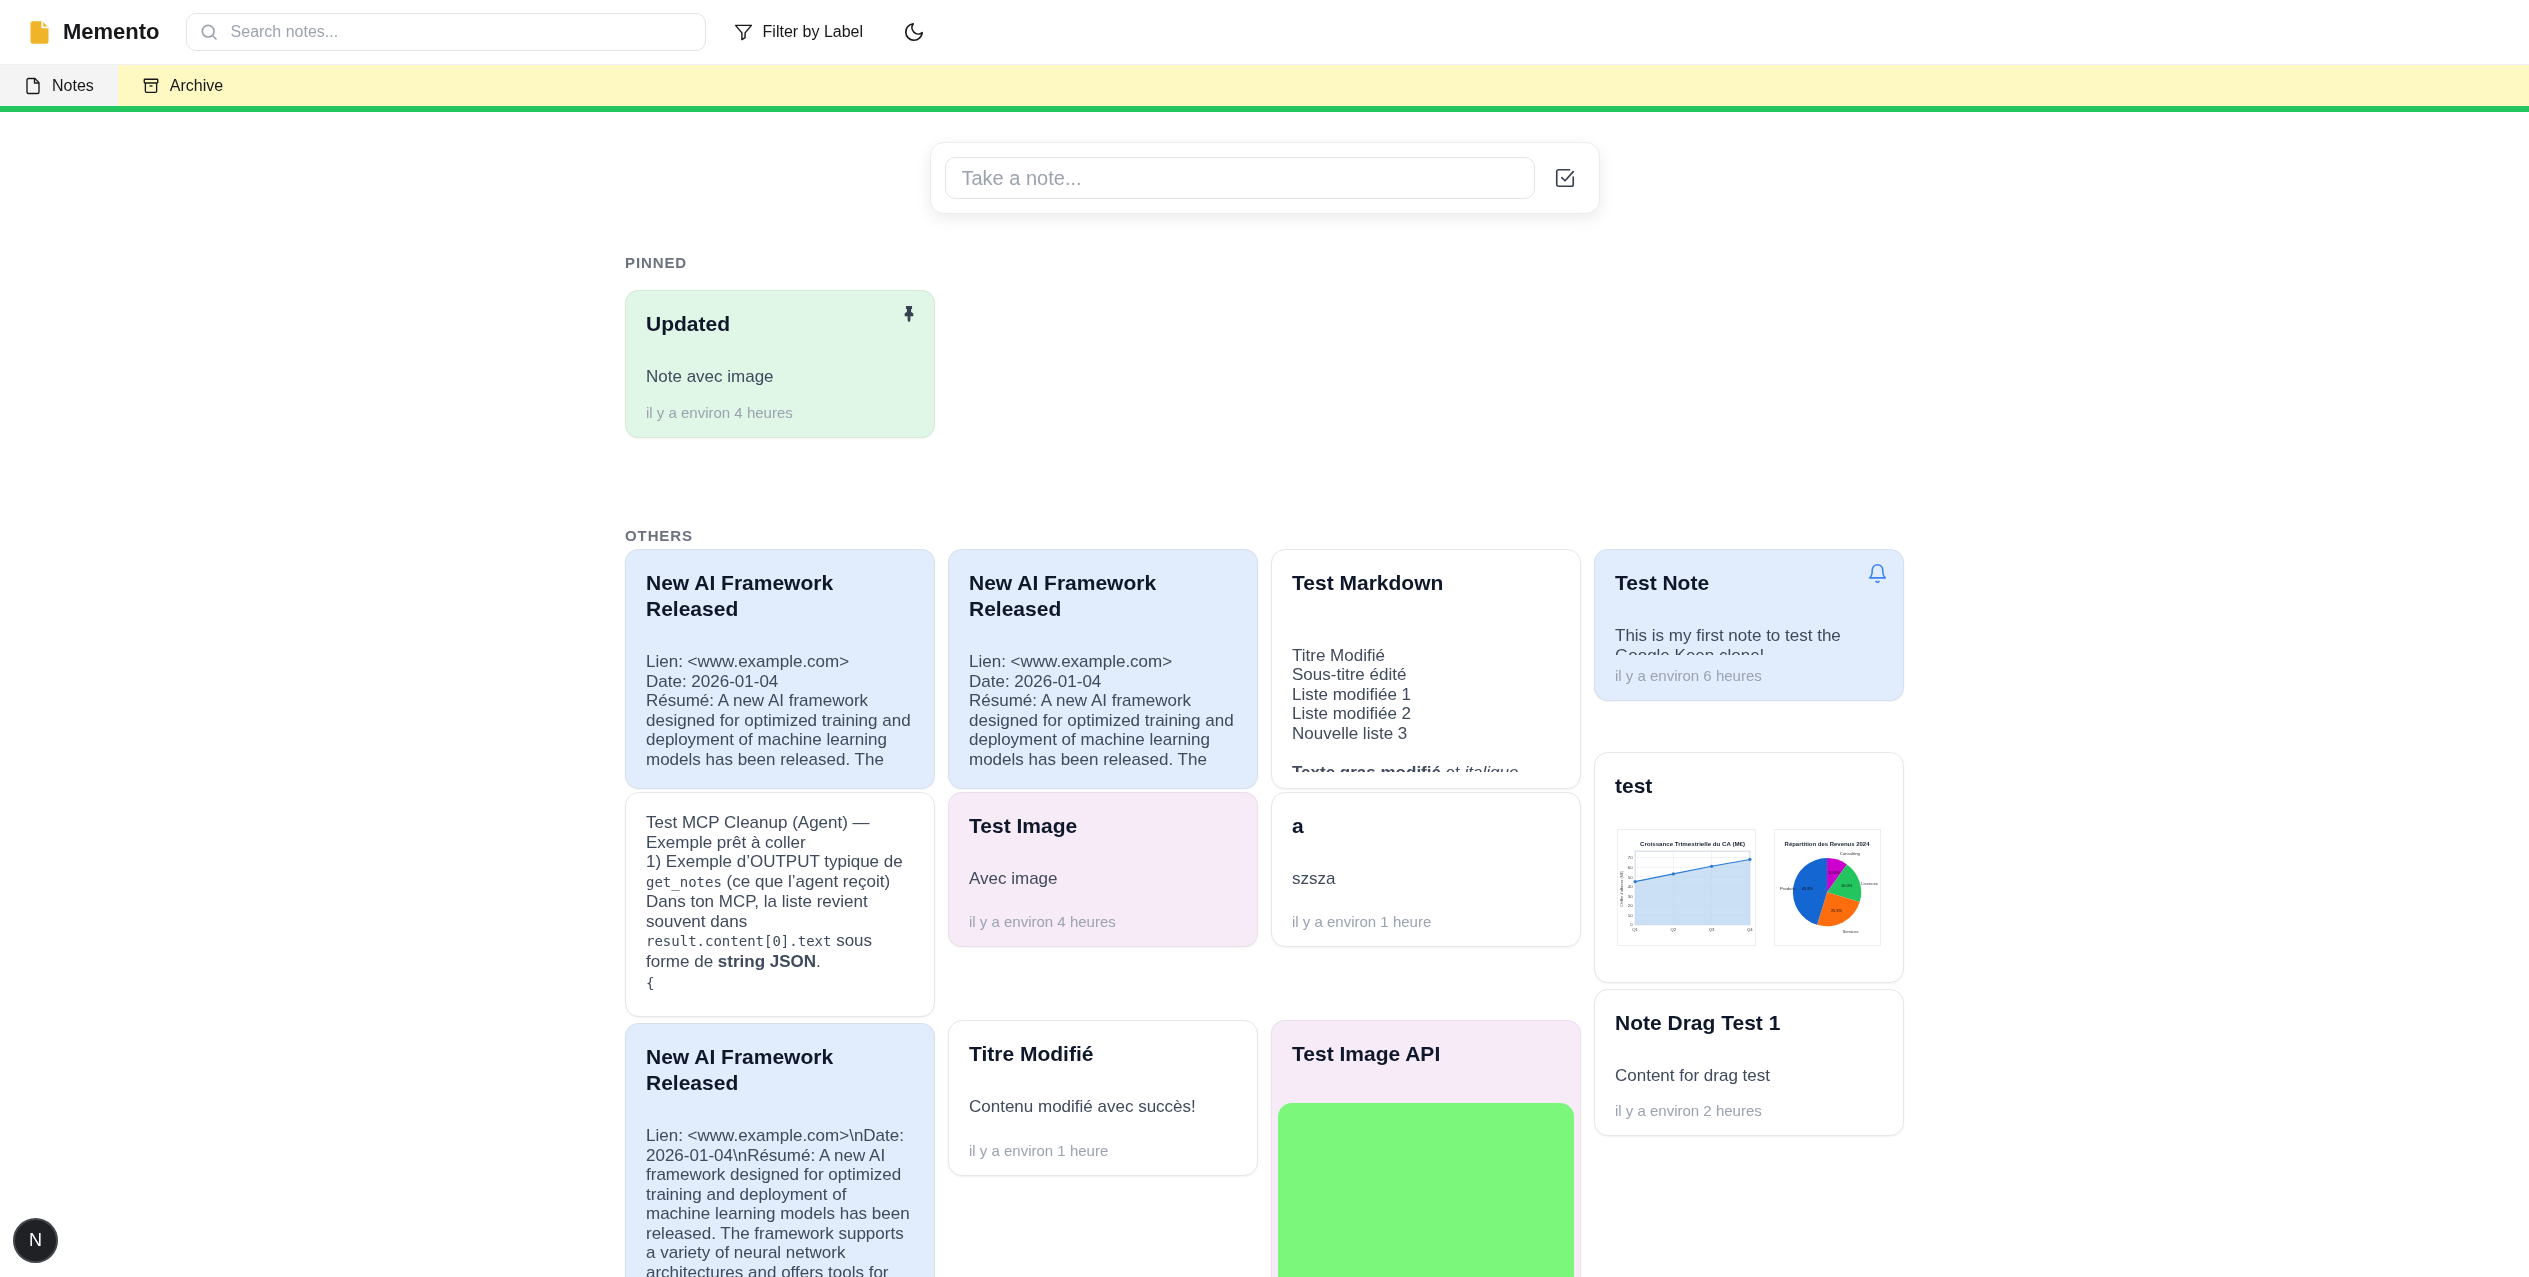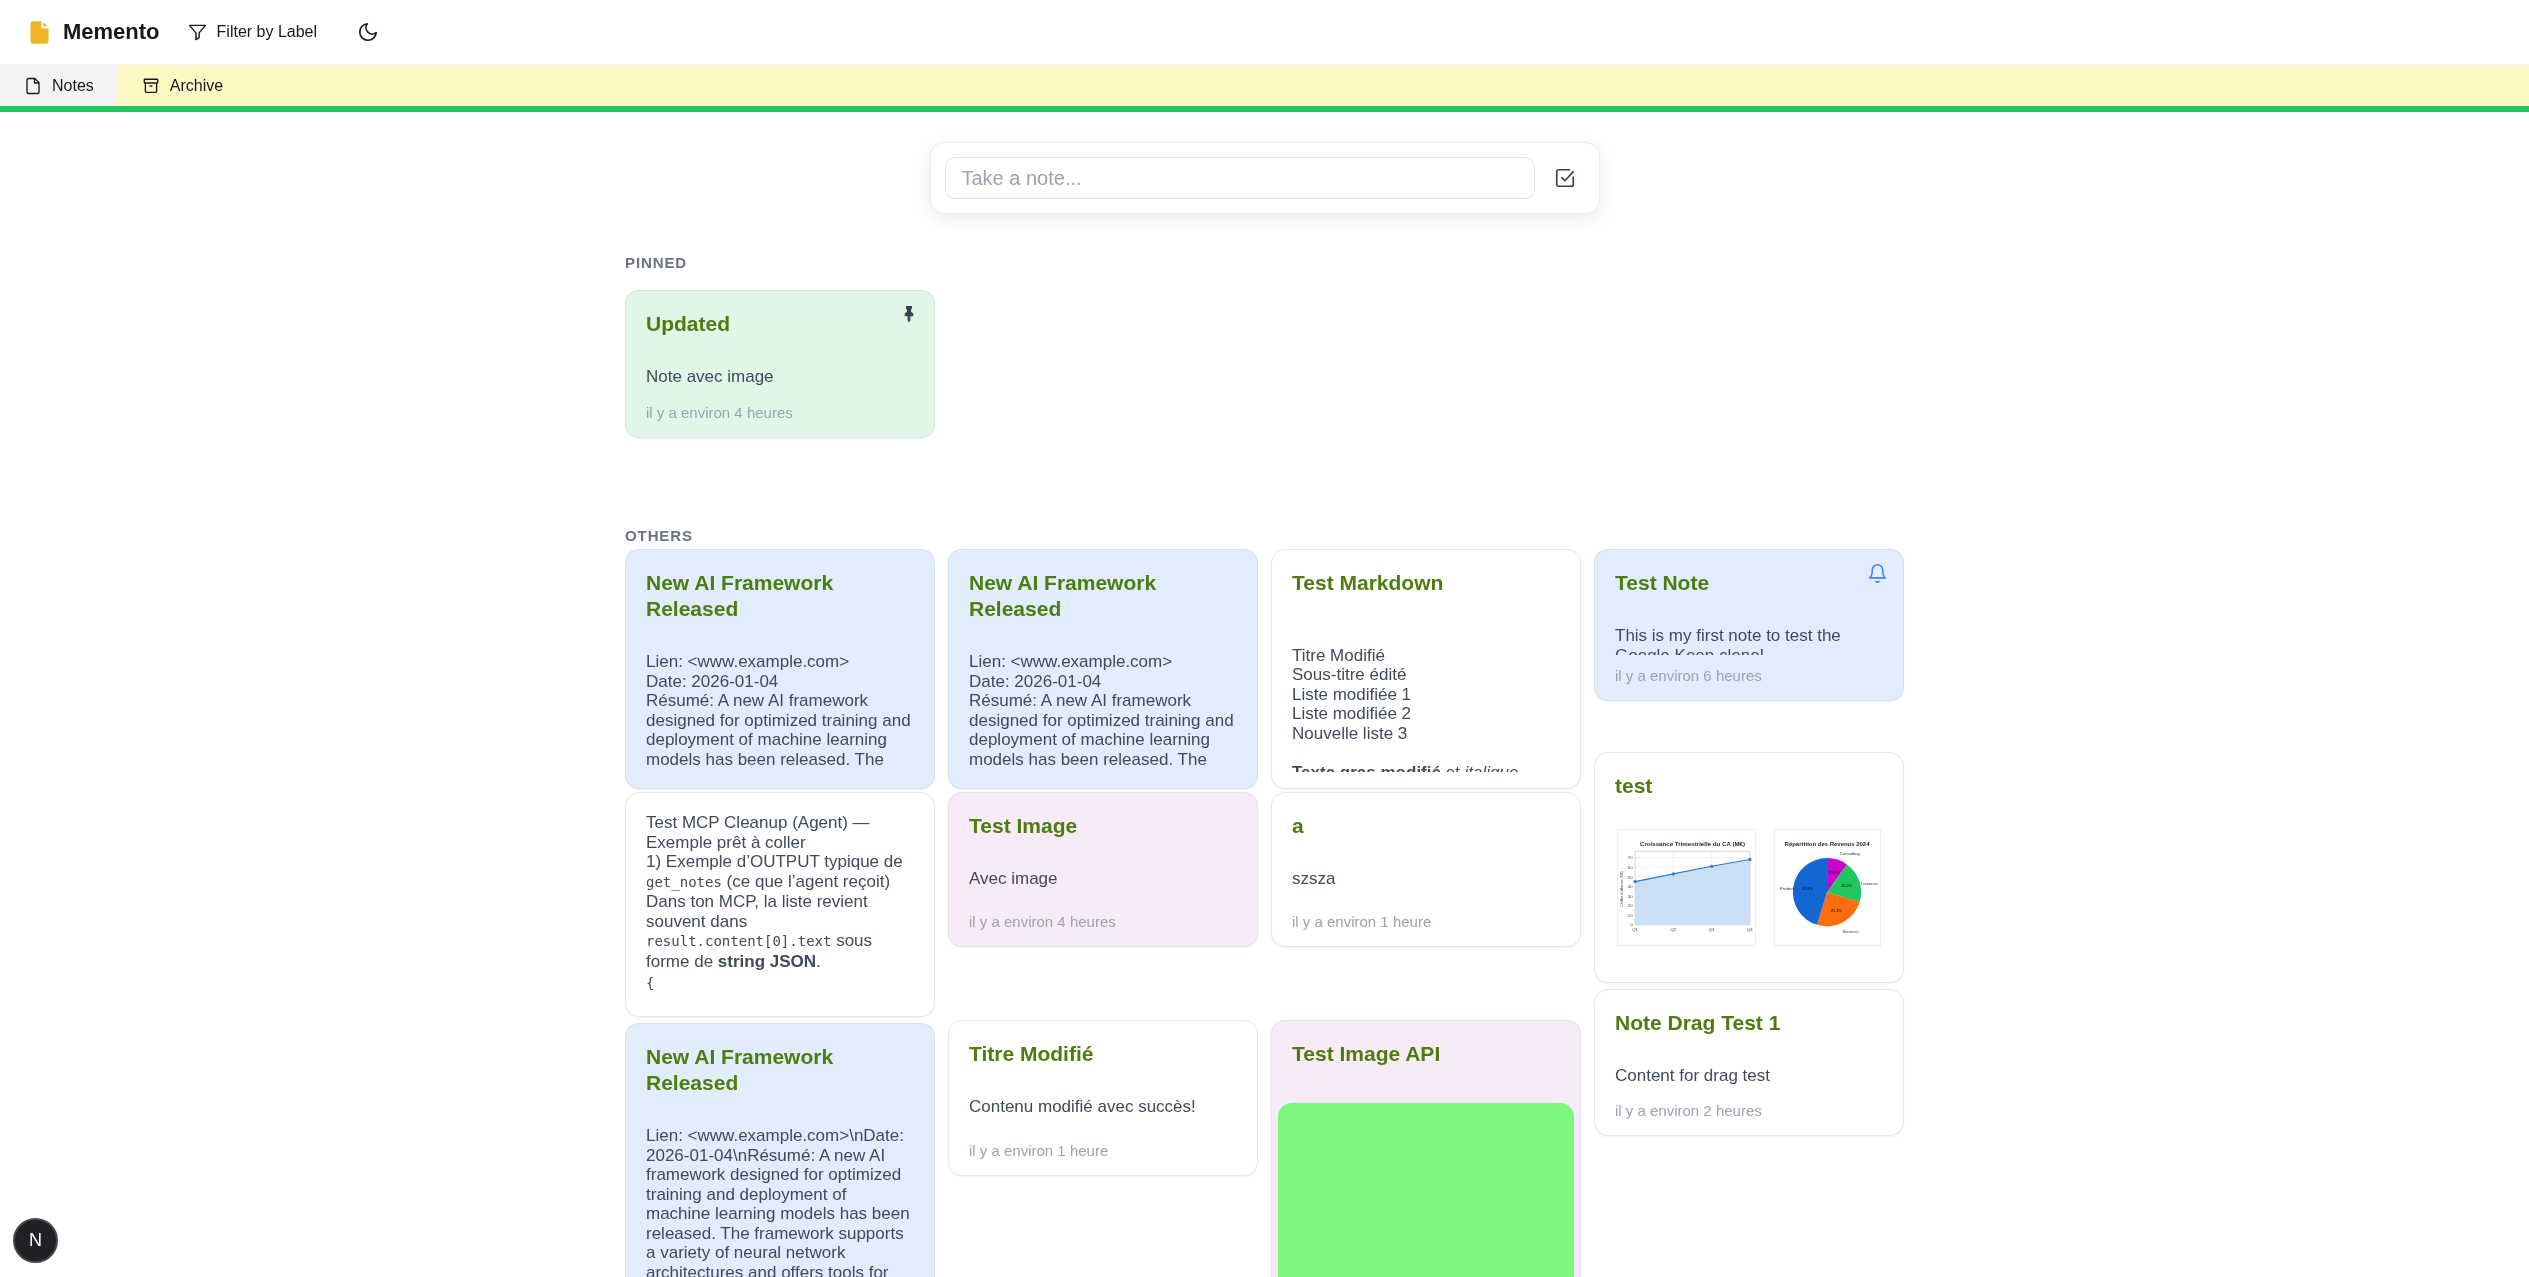--- a/index.html
+++ b/index.html
@@ -49,21 +49,21 @@
   .bcol { display:flex; flex-direction:column; width:310px; }
 
   
   .note { position:relative; width:310px; border-radius:14px; padding:20px 20px 16px;
     display:flex; flex-direction:column; overflow:hidden;
     border:1px solid rgba(0,0,0,.05); box-shadow:0 1px 2px rgba(0,0,0,.05); cursor:pointer; }
   .note-white { background:#fff; border-color:#e5e7eb; }
   .note-blue  { background:#e1ecfc; }
   .note-green { background:#e0f6e7; }
   .note-pink  { background:#f7ebf8; }
-  .note-title { font-size:21px; line-height:26px; font-weight:600; color:#4d7c0f;
+  .note-title { font-size:21px; line-height:26px; font-weight:600; color:#0f172a;
     margin-bottom:30px; }
   .note-body { font-size:17px; line-height:19.5px; color:#3f4a5c; white-space:pre-line;
     flex:1 1 auto; min-height:0; overflow:hidden; }
   .note-time { font-size:15px; color:#9ba3b0; margin-top:12px; flex:0 0 auto; }
   .corner-ico { position:absolute; top:13px; right:15px; background:none; border:none;
     cursor:pointer; padding:0; }
   .mono { font-family:"DejaVu Sans Mono", monospace; font-size:14px; }
   .b { font-weight:700; } .i { font-style:italic; }
   .codeblock { font-family:"DejaVu Sans Mono", monospace; font-size:14px; line-height:24px;
     white-space:pre; color:#3f4a5c; }
@@ -81,20 +81,27 @@
 </head>
 <body>
 
 <header class="header">
   <div class="logo">
     <svg width="27" height="27" viewBox="0 0 24 24">
       <path d="M6 2h8.5L20 7.5V20a2 2 0 0 1-2 2H6a2 2 0 0 1-2-2V4a2 2 0 0 1 2-2z" fill="#f0b429"></path>
       <path d="M14.5 2v5.5H20" fill="none" stroke="#fff" stroke-width="1.6"></path>
     </svg>
     <span class="logo-name">Memento</span>
+  </div>
+  <div class="searchbox">
+    <svg class="s-icon" width="20" height="20" viewBox="0 0 24 24" fill="none" stroke="#9ca3af" stroke-width="2">
+      <circle cx="11" cy="11" r="7"></circle>
+        <line x1="16.5" y1="16.5" x2="21" y2="21"></line>
+    </svg>
+    <input type="text" placeholder="Search notes..." style="">
   </div>
   <button class="hbtn filter-btn">
     <svg width="19" height="19" viewBox="0 0 24 24" fill="none" stroke="#18181b" stroke-width="1.8" stroke-linejoin="round">
       <path d="M22 3H2l8 9.5V21l4-2.5V12.5L22 3z"></path>
     </svg>
     <span>Filter by Label</span>
   </button>
   <button class="hbtn moon-btn">
     <svg width="22" height="22" viewBox="0 0 24 24" fill="none" stroke="#18181b" stroke-width="1.8" stroke-linejoin="round">
       <path d="M21 12.8A9 9 0 1 1 11.2 3 7 7 0 0 0 21 12.8z"></path>

